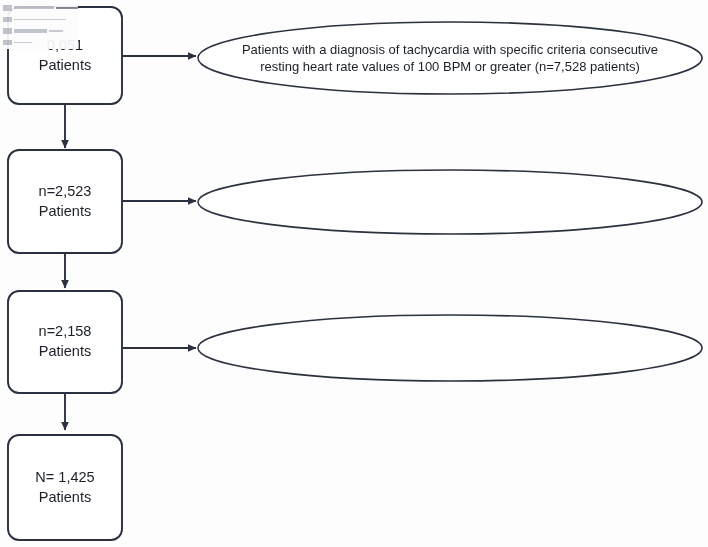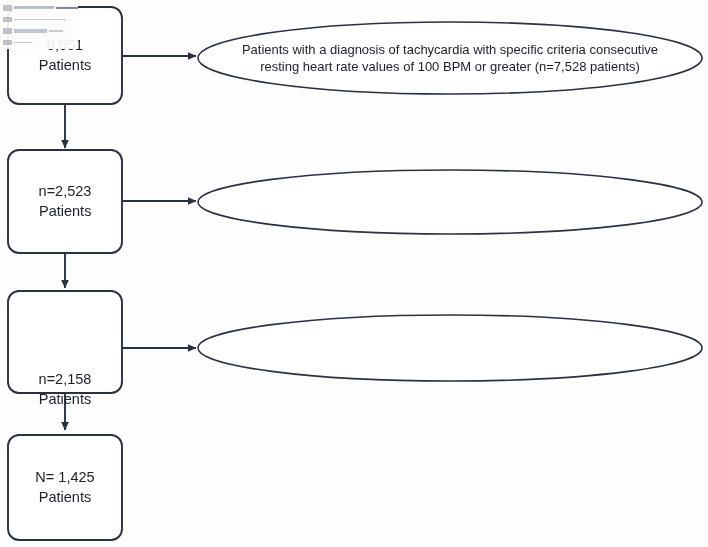--- a/index.html
+++ b/index.html
@@ -103,23 +103,23 @@
     <rect x="8" y="291" width="114" height="102" rx="11" ry="11" fill="#ffffff" stroke="#2a3142" stroke-width="1.9"></rect>
     <rect x="8" y="435" width="114" height="105" rx="11" ry="11" fill="#ffffff" stroke="#2a3142" stroke-width="1.9"></rect>
 
     <ellipse cx="450" cy="58" rx="252" ry="36" fill="#ffffff" stroke="#2a3142" stroke-width="1.6"></ellipse>
     <ellipse cx="450" cy="202" rx="252" ry="32" fill="#ffffff" stroke="#2a3142" stroke-width="1.6"></ellipse>
     <ellipse cx="450" cy="348" rx="252" ry="33" fill="#ffffff" stroke="#2a3142" stroke-width="1.6"></ellipse>
   </svg>
 
   <div class="node-label box-label" style="left:8px; top:7px; width:114px; height:97px;">0,051
 Patients</div>
-  <div class="node-label box-label" style="left:8px; top:150px; width:114px; height:103px;text-align:right;">n=2,523
+  <div class="node-label box-label" style="left:8px; top:150px; width:114px; height:103px;">n=2,523
 Patients</div>
-  <div class="node-label box-label" style="left:8px; top:291px; width:114px; height:102px;margin-top:48px;">n=2,158
+  <div class="node-label box-label" style="left:8px; top:291px; width:114px; height:102px;">n=2,158
 Patients</div>
   <div class="node-label box-label" style="left:8px; top:435px; width:114px; height:105px;border-radius:17px;">N= 1,425
 Patients</div>
 
   <div class="node-label ellipse-label" style="left:222px; top:22px; width:456px; height:72px;">Patients with a diagnosis of tachycardia with specific criteria consecutive resting heart rate values of 100 BPM or greater (n=7,528 patients)</div>
 
   <div id="overlay-artifact">
     <div class="art-row">
       <span class="art-tag"></span>
       <span class="art-blip" style="width:40px;"></span>

